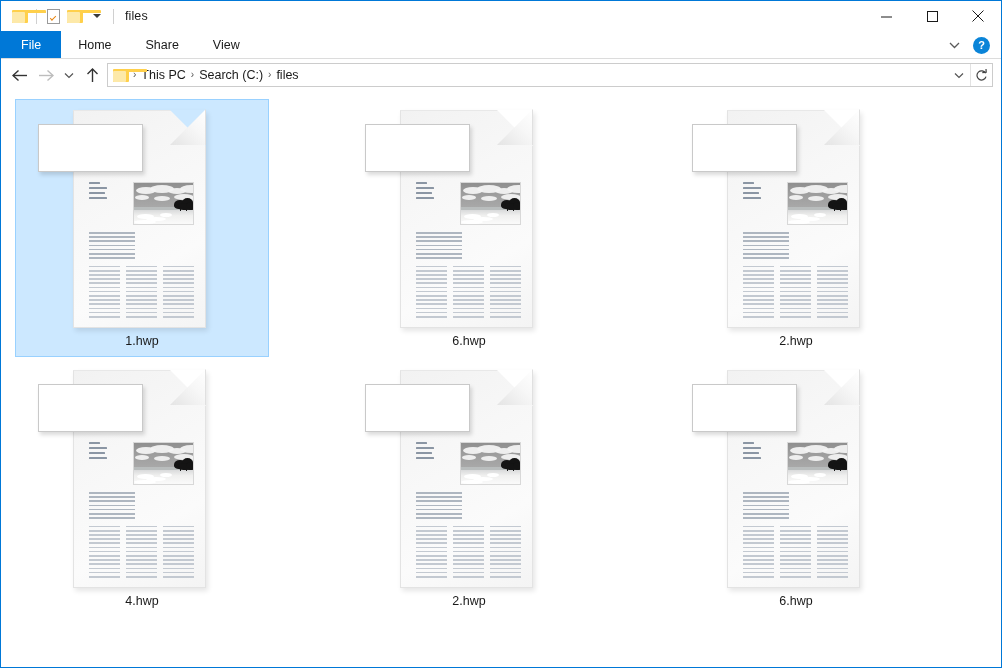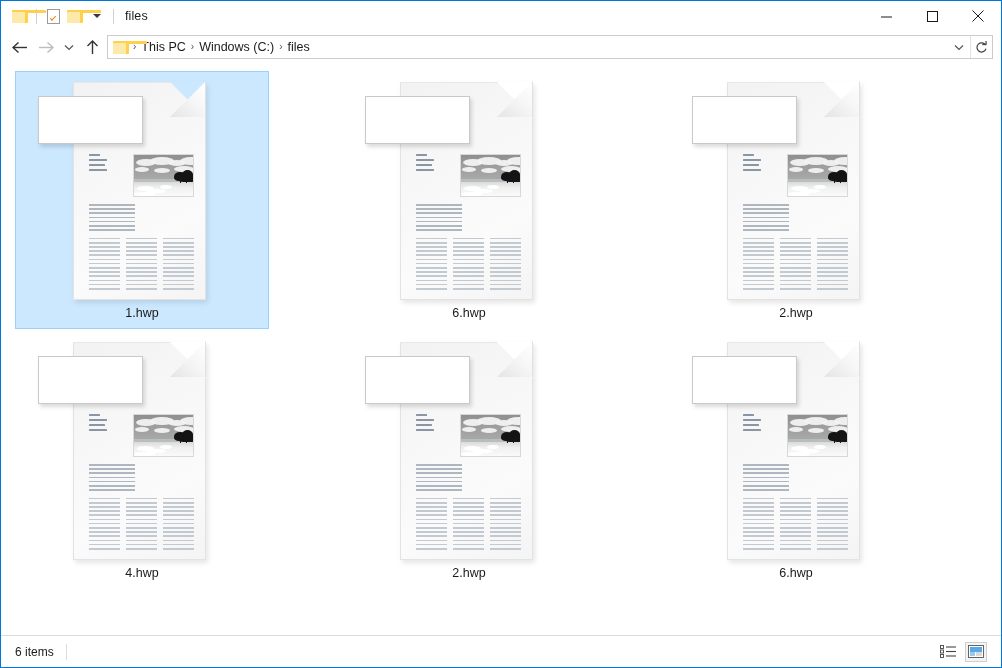--- a/index.html
+++ b/index.html
@@ -469,20 +469,34 @@
       </div>
       <div class="wc">
         <svg width="12" height="12" viewBox="0 0 12 12">
             <line x1="0.5" y1="0.5" x2="11.5" y2="11.5" stroke="#1a1a1a" stroke-width="1"></line>
             <line x1="11.5" y1="0.5" x2="0.5" y2="11.5" stroke="#1a1a1a" stroke-width="1"></line>
           </svg>
       </div>
     </div>
   </div>
 
+  <div class="ribbon">
+    <div class="tab file">File</div>
+    <div class="tab">Home</div>
+    <div class="tab">Share</div>
+    <div class="tab">View</div>
+    <div class="ribbon-right">
+      <div class="ribbon-expand">
+        <svg width="11" height="7" viewBox="0 0 11 7">
+            <polyline points="1,1 5.5,5.5 10,1" fill="none" stroke="#5a5a5a" stroke-width="1.3"></polyline>
+          </svg>
+      </div>
+      <div class="help-btn">?</div>
+    </div>
+  </div>
 
   <div class="addrbar">
     <div class="navbtn">
       <svg width="16" height="13" viewBox="0 0 16 13">
           <line x1="1" y1="6.5" x2="15" y2="6.5" stroke="#333" stroke-width="1.4"></line>
           <polyline points="6.5,1.5 1,6.5 6.5,11.5" fill="none" stroke="#333" stroke-width="1.4"></polyline>
         </svg>
     </div>
     <div class="navbtn">
       <svg width="16" height="13" viewBox="0 0 16 13">
@@ -505,21 +519,21 @@
     <div class="addrfield">
       <div class="crumbs">
         <div class="folder-ico" style="margin:0 3px 0 1px;">
           <div class="tab"></div>
             <div class="body"></div>
             <div class="flap"></div>
         </div>
         <span class="crumb-sep">›</span>
         <span class="crumb">This PC</span>
         <span class="crumb-sep">›</span>
-        <span class="crumb">Windows (C:)</span>
+        <span class="crumb">Search (C:)</span>
         <span class="crumb-sep">›</span>
         <span class="crumb">files</span>
       </div>
       <div class="addr-tools">
         <div class="addr-tool">
           <svg width="10" height="7" viewBox="0 0 10 7">
               <polyline points="1,1.5 5,5.5 9,1.5" fill="none" stroke="#555" stroke-width="1.2"></polyline>
             </svg>
         </div>
         <div class="addr-tool refresh">
@@ -1125,38 +1139,14 @@
                 </div>
               </div>
             </div>
             <div class="overlay-card"></div>
           </div>
           <div class="label">6.hwp</div>
         </div>
       </div>
   </div>
 
-  <div class="statusbar">
-    <span class="status-text">6 items</span>
-    <span class="status-sep"></span>
-    <div class="view-btns">
-      <div class="view-btn">
-        <svg width="17" height="13" viewBox="0 0 17 13">
-          <rect x="0.5" y="0.5" width="3" height="3" fill="none" stroke="#444" stroke-width="0.9"></rect>
-          <rect x="0.5" y="5" width="3" height="3" fill="none" stroke="#444" stroke-width="0.9"></rect>
-          <rect x="0.5" y="9.5" width="3" height="3" fill="none" stroke="#444" stroke-width="0.9"></rect>
-          <line x1="6" y1="2" x2="16" y2="2" stroke="#444" stroke-width="1.1"></line>
-          <line x1="6" y1="6.5" x2="16" y2="6.5" stroke="#444" stroke-width="1.1"></line>
-          <line x1="6" y1="11" x2="16" y2="11" stroke="#444" stroke-width="1.1"></line>
-        </svg>
-      </div>
-      <div class="view-btn active">
-        <svg width="16" height="13" viewBox="0 0 16 13">
-          <rect x="0.5" y="0.5" width="15" height="12" fill="#ffffff" stroke="#555" stroke-width="0.9"></rect>
-          <rect x="2" y="2" width="12" height="5" fill="#5aa9e6"></rect>
-          <rect x="2" y="7" width="5" height="4" fill="#9fc8e8"></rect>
-          <rect x="8" y="7" width="6" height="4" fill="#d8d8d8"></rect>
-        </svg>
-      </div>
-    </div>
-  </div>
 
 </div>
 
 </body></html>

